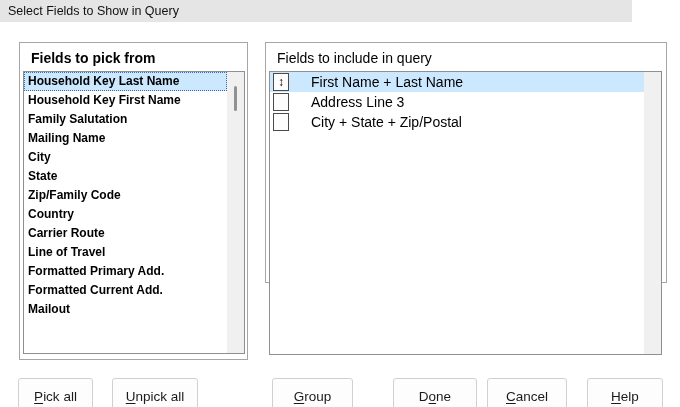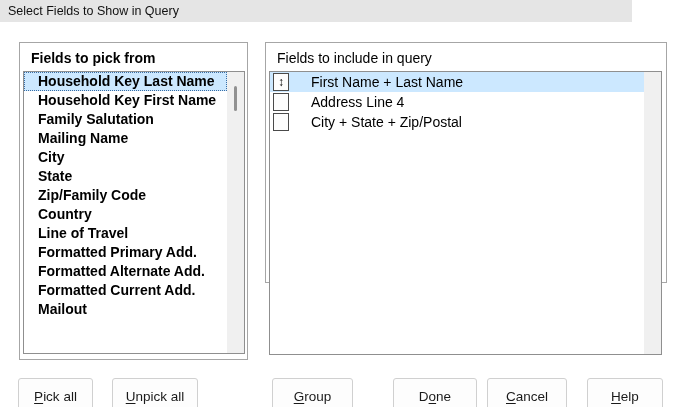--- a/index.html
+++ b/index.html
@@ -16,21 +16,21 @@
   .group-left{left:19px; top:42px; width:229px; height:318px;font-weight:bold;}
   .group-right{left:265px; top:42px; width:402px; height:241px;}
   .group-label{position:absolute; left:11px; top:7px; font-size:14px; color:#000; white-space:nowrap;}
 
   
   .listbox{position:absolute; border:1px solid #8f8f8f; background:#fff; box-sizing:border-box; overflow:hidden;}
   .list-left{left:3px; top:28px; width:222px; height:283px;}
   .list-right{left:3px; top:28px; width:393px; height:284px;}
   .rows{position:absolute; left:0; top:0; right:17px; bottom:0; overflow:hidden;}
 
-  .lrow{height:19px; line-height:19px; font-size:14px; color:#000; padding-left:14px;
+  .lrow{height:19px; line-height:19px; font-size:12px; color:#000; padding-left:4px;
     white-space:nowrap; overflow:hidden;}
   .lrow.sel{background:#cce8ff; outline:1px dotted #3a6ea5; outline-offset:-1px;}
 
   .rrow{height:20px; line-height:20px; font-size:14px; color:#000; display:flex; align-items:center;
     white-space:nowrap; overflow:hidden;}
   .rrow.sel{background:#cce8ff;}
   .handle{display:inline-block; width:14px; height:16px; margin-left:3px; margin-right:0;
     border:1px solid #4a4a4a; background:#fdfdfd; color:#000; font-size:12px; line-height:16px;
     text-align:center; box-sizing:content-box; flex:0 0 auto;}
   .rlabel{margin-left:22px;}
@@ -64,43 +64,43 @@
     <div class="listbox list-left">
       <div class="rows">
           <div class="lrow sel">Household Key Last Name</div>
           <div class="lrow">Household Key First Name</div>
           <div class="lrow">Family Salutation</div>
           <div class="lrow">Mailing Name</div>
           <div class="lrow">City</div>
           <div class="lrow">State</div>
           <div class="lrow">Zip/Family Code</div>
           <div class="lrow">Country</div>
+          <div class="lrow">Carrier Route</div>
           <div class="lrow">Line of Travel</div>
           <div class="lrow">Formatted Primary Add.</div>
-          <div class="lrow">Formatted Alternate Add.</div>
           <div class="lrow">Formatted Current Add.</div>
           <div class="lrow">Mailout</div>
         </div>
       <div class="scrollbar">
         <div class="scroll-thumb"></div>
       </div>
     </div>
   </div>
 
   <div class="groupbox group-right">
     <div class="group-label">Fields to include in query</div>
     <div class="listbox list-right">
       <div class="rows">
           <div class="rrow sel">
             <span class="handle">↕</span>
             <span class="rlabel">First Name + Last Name</span>
           </div>
           <div class="rrow">
             <span class="handle"></span>
-            <span class="rlabel">Address Line 4</span>
+            <span class="rlabel">Address Line 3</span>
           </div>
           <div class="rrow">
             <span class="handle"></span>
             <span class="rlabel">City + State + Zip/Postal</span>
           </div>
         </div>
       <div class="scrollbar"></div>
     </div>
   </div>
 

